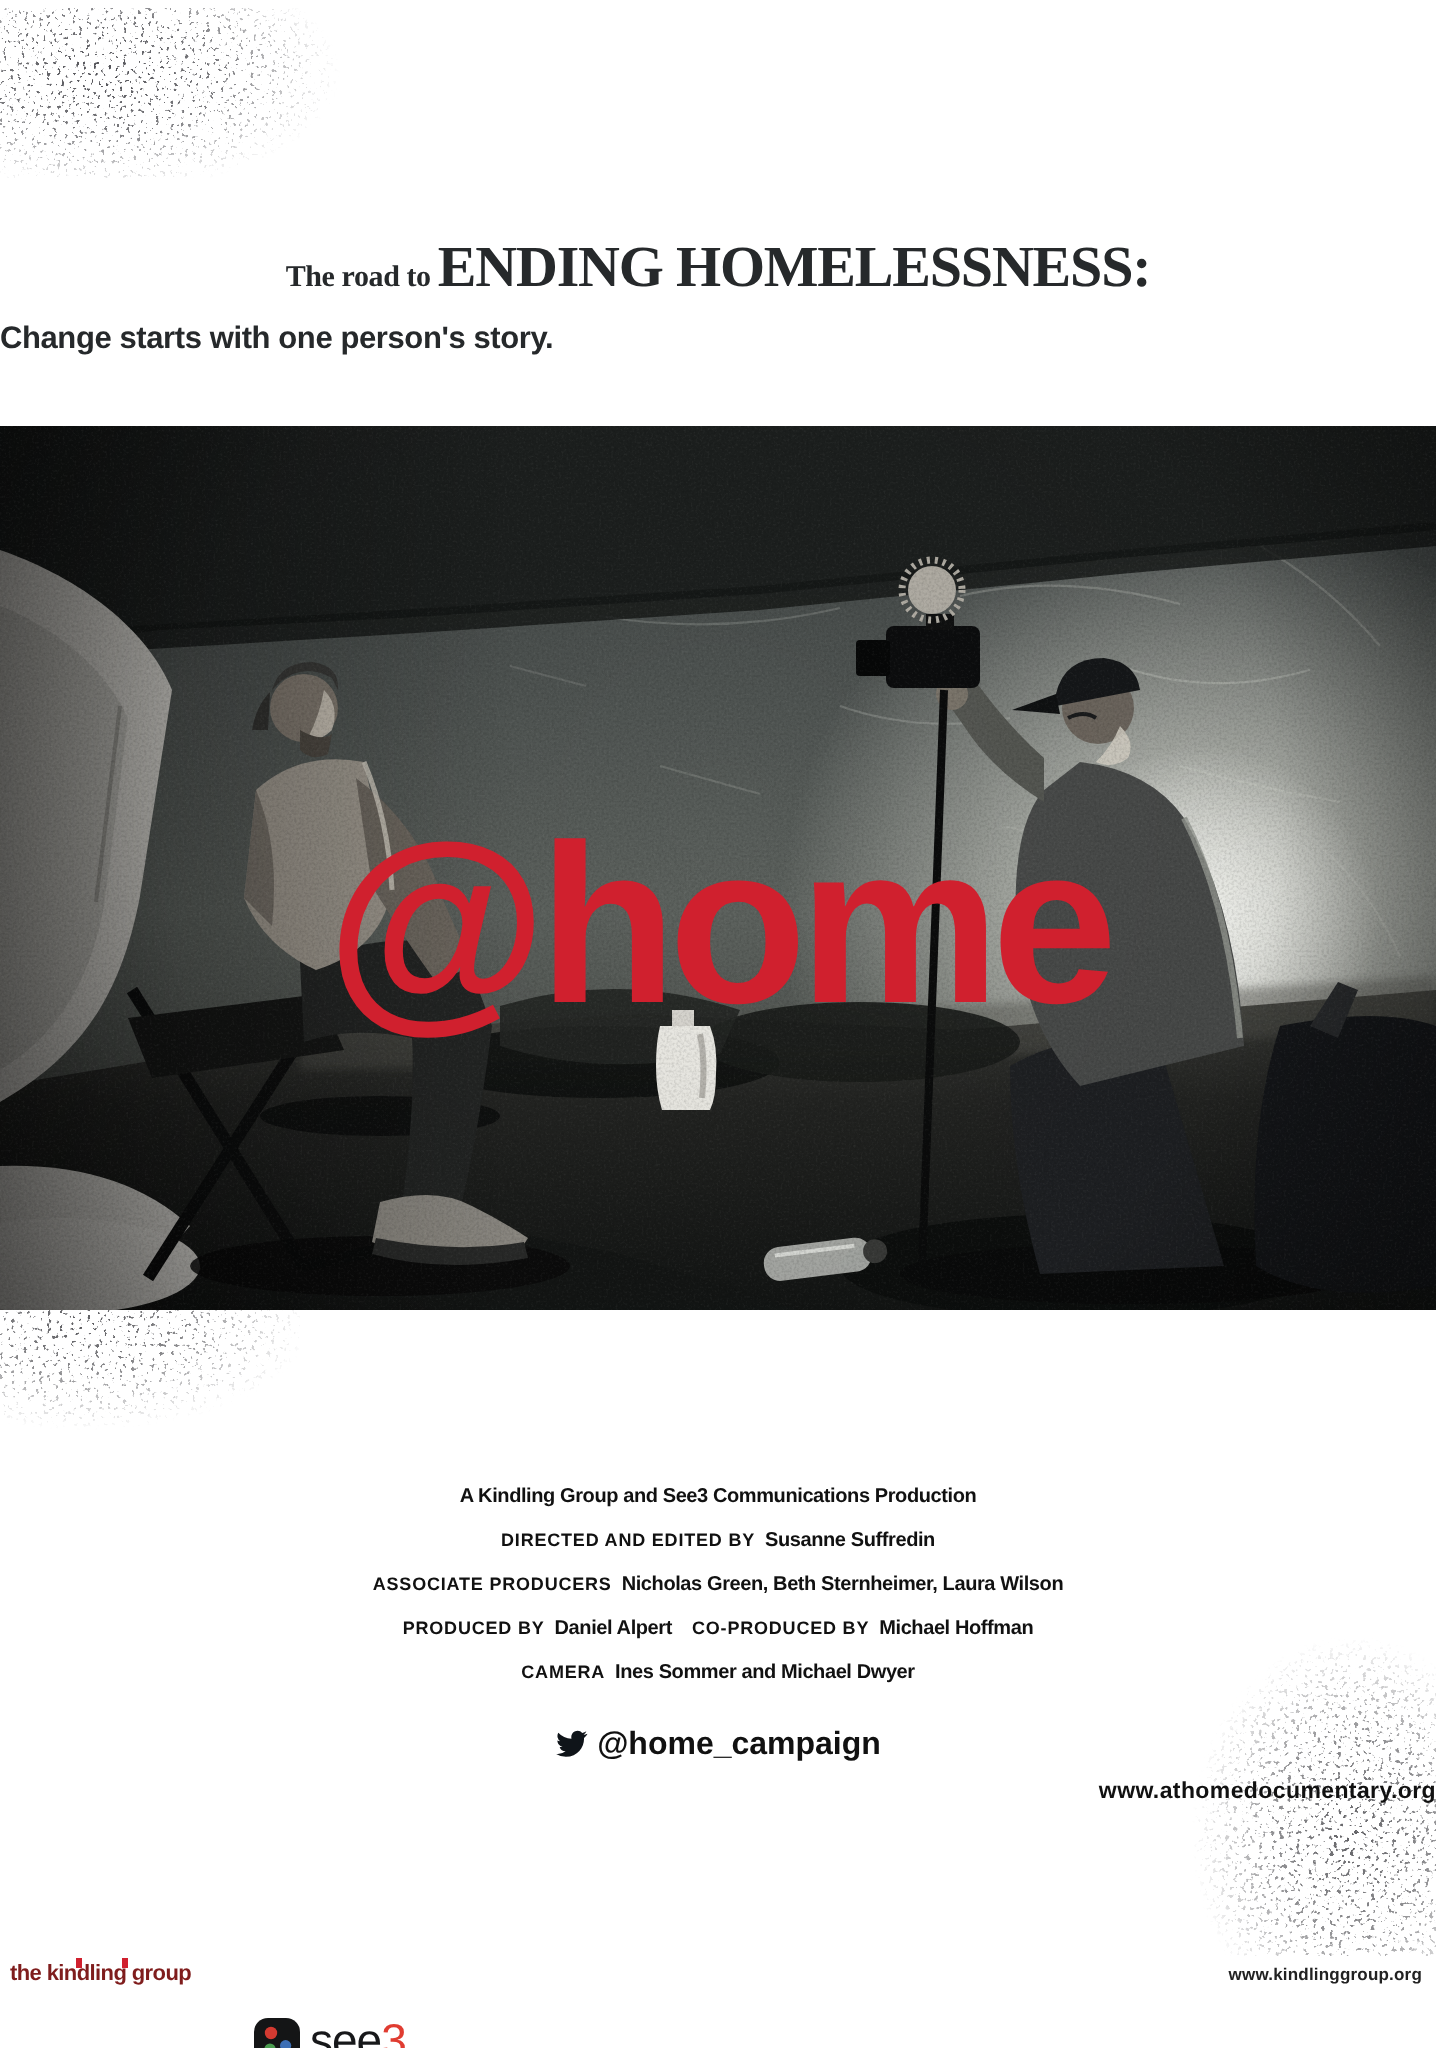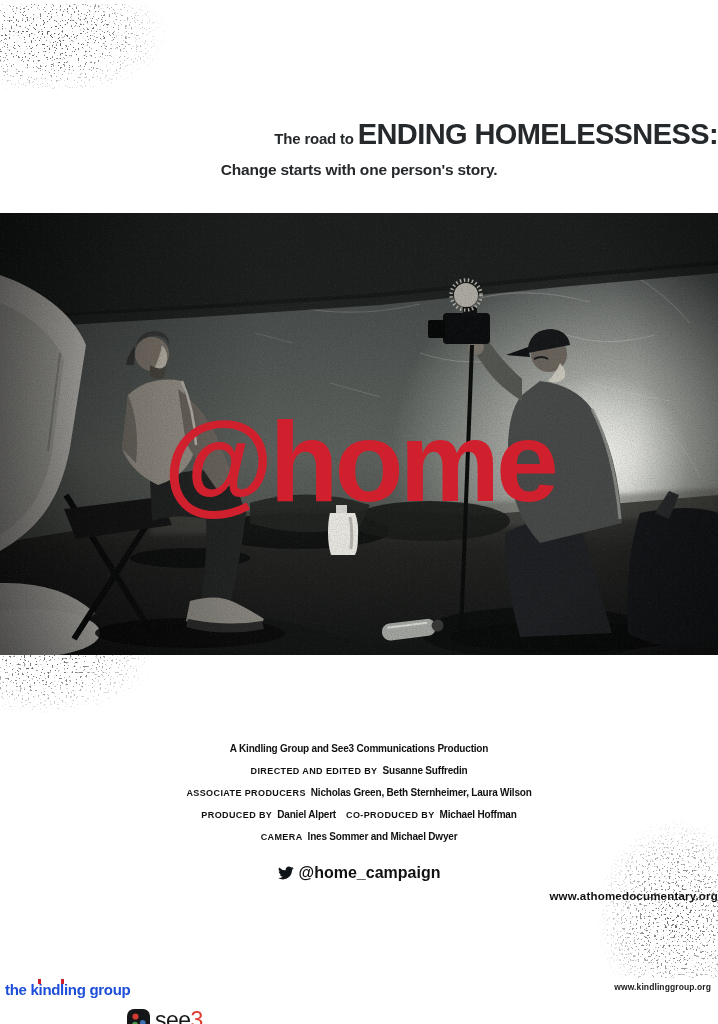--- a/index.html
+++ b/index.html
@@ -3,24 +3,24 @@
 <meta charset="utf-8">
 <style>
   html,body{margin:0;padding:0;background:#888;}
   .poster{
     position:relative;width:718px;height:1024px;margin:0 auto;
     background:#ffffff;overflow:hidden;
     font-family:"Liberation Sans",sans-serif;color:#26292b;
   }
   .speckle{position:absolute;pointer-events:none;}
   
-  .title-row{position:absolute;top:118px;left:0;width:100%;text-align:right;white-space:nowrap;}
+  .title-row{position:absolute;top:118px;left:0;width:100%;text-align:center;white-space:nowrap;font-family:Liberation Serif, serif;}
   .title-prefix{font-weight:bold;font-size:15px;letter-spacing:-0.2px;}
   .title-main{font-weight:bold;font-size:29px;letter-spacing:-0.6px;}
-  .subtitle{position:absolute;top:161px;left:0;width:100%;text-align:center;
+  .subtitle{position:absolute;top:161px;left:0;width:100%;text-align:left;
     font-weight:bold;font-size:15.5px;letter-spacing:-0.2px;}
   
   .photo{position:absolute;top:213px;left:0;width:718px;height:442px;background:#2c302f;}
   .photo svg.scene{position:absolute;left:0;top:0;}
   .overlay-title{
     position:absolute;left:0;top:193px;width:100%;text-align:center;
     font-weight:bold;font-size:113px;line-height:1;letter-spacing:-4px;
     color:#d0202e;white-space:nowrap;
   }
   
@@ -29,22 +29,22 @@
   .credit-name{font-weight:bold;font-size:10px;letter-spacing:-0.2px;color:#111;}
   .credit-label{font-weight:bold;font-size:9px;letter-spacing:0.4px;color:#111;padding-right:5px;}
   .credit-label.second{padding-left:10px;}
   
   .twitter-row{position:absolute;top:864px;left:0;width:100%;text-align:center;height:16px;}
   .twitter-row svg{vertical-align:-2px;margin-right:5px;}
   .twitter-handle{font-weight:bold;font-size:16px;color:#111;}
   .site-line{position:absolute;top:890px;left:0;width:100%;text-align:right;
     font-weight:bold;font-size:11.5px;letter-spacing:0.2px;color:#111;}
   
-  .kindling{position:absolute;left:5px;top:981px;font-weight:bold;font-size:15px;
-    letter-spacing:-0.3px;color:#1d4ed8;}
+  .kindling{position:absolute;left:5px;top:981px;font-weight:bold;font-size:11px;
+    letter-spacing:-0.3px;color:#7f1d1d;}
   .flame-dot{position:absolute;width:3px;height:5px;background:#d0202e;
     border-radius:50% 50% 50% 50%/65% 65% 35% 35;}
   .flame-dot.d1{left:33px;top:-2px;}
   .flame-dot.d2{left:56px;top:-2px;}
   .see3{position:absolute;left:127px;top:975px;height:24px;white-space:nowrap;margin-top:32px;}
   .see3 .see3-badge{display:inline-block;vertical-align:middle;}
   .see3-text{font-size:23px;letter-spacing:-0.5px;color:#17181a;vertical-align:middle;margin-left:5px;}
   .see3-num{font-size:23px;color:#e03c31;vertical-align:middle;}
   .footer-url{position:absolute;right:7px;top:982px;font-weight:bold;font-size:8.5px;
     letter-spacing:0.1px;color:#222;}

